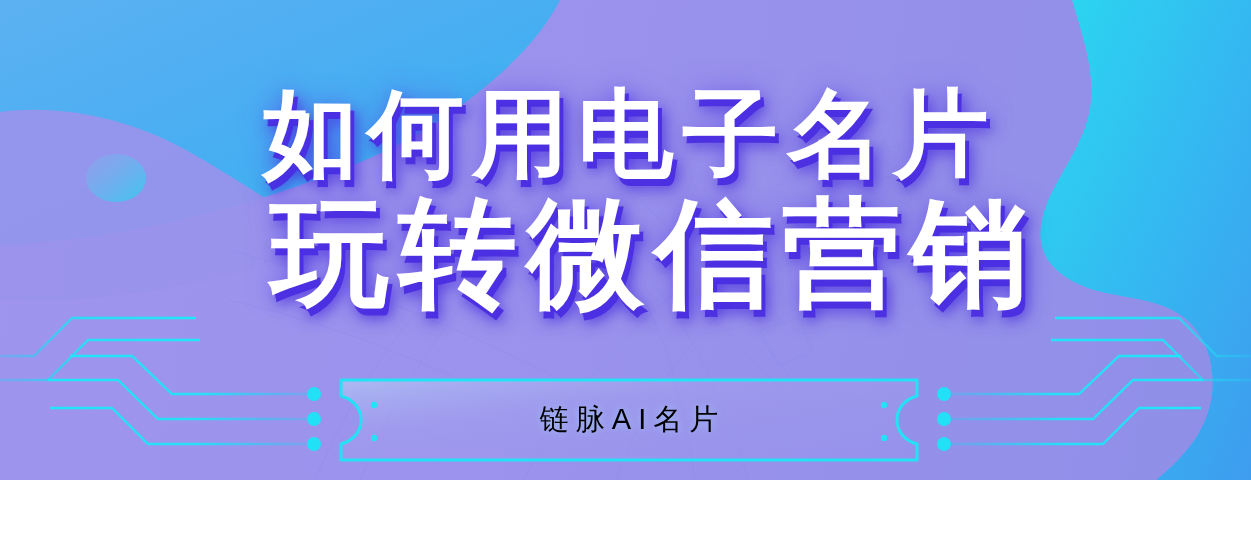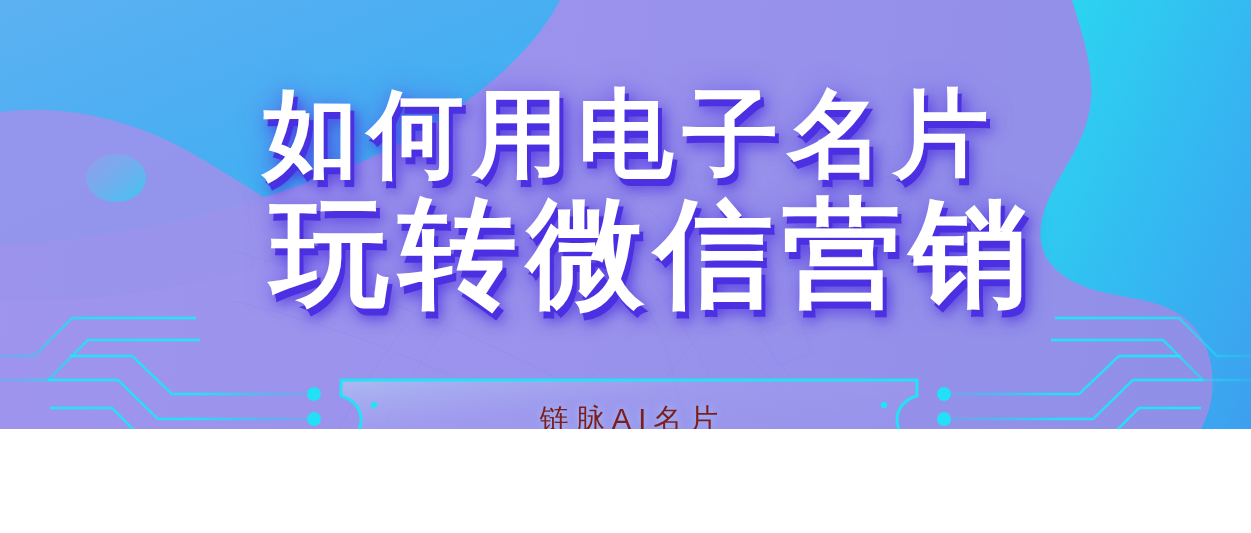--- a/index.html
+++ b/index.html
@@ -3,21 +3,21 @@
 <meta charset="utf-8">
 <style>
   html, body {
     margin: 0;
     padding: 0;
     background: #ffffff;
   }
   #banner {
     position: relative;
     width: 1251px;
-    height: 429px;
+    height: 480px;
     overflow: hidden;
     background: #9a92ec;
     font-family: "Liberation Sans", "DejaVu Sans", sans-serif;
   }
 
   
   .bg-base {
     position: absolute;
     inset: 0;
     background: linear-gradient(100deg, #9f95ef 0%, #9a92ec 45%, #8f8fe8 100%);
@@ -77,21 +77,21 @@
     width: 580px;
     height: 84px;
     display: block;
   }
   .plaque-label {
     position: absolute;
     inset: 0;
     display: flex;
     align-items: center;
     justify-content: center;
-    color: #7f1d1d;
+    color: #000000;
     font-size: 29px;
     letter-spacing: 7px;
     text-indent: 7px;
     font-weight: 400;
     white-space: nowrap;
     text-shadow: 0 0 9px rgba(160, 225, 255, 0.65);
   }
 </style>
 </head>
 <body>

